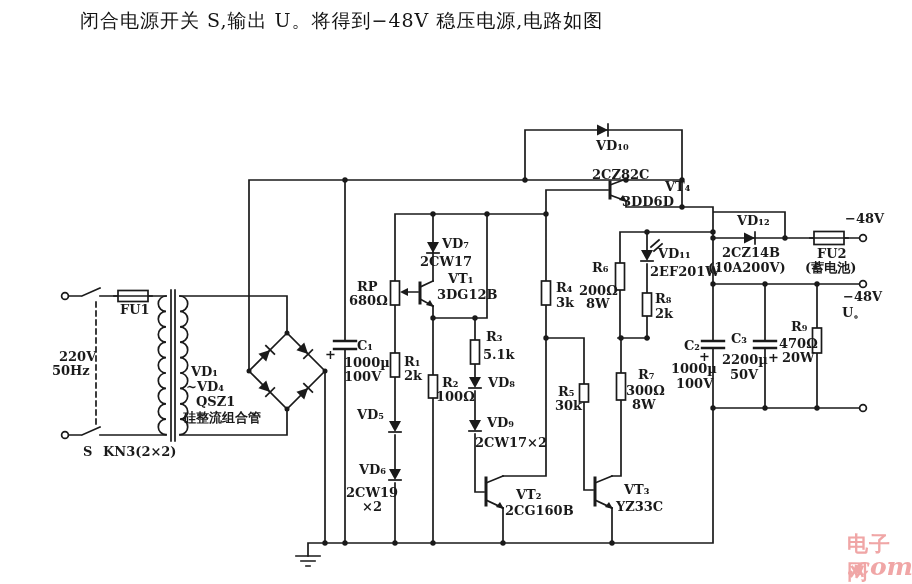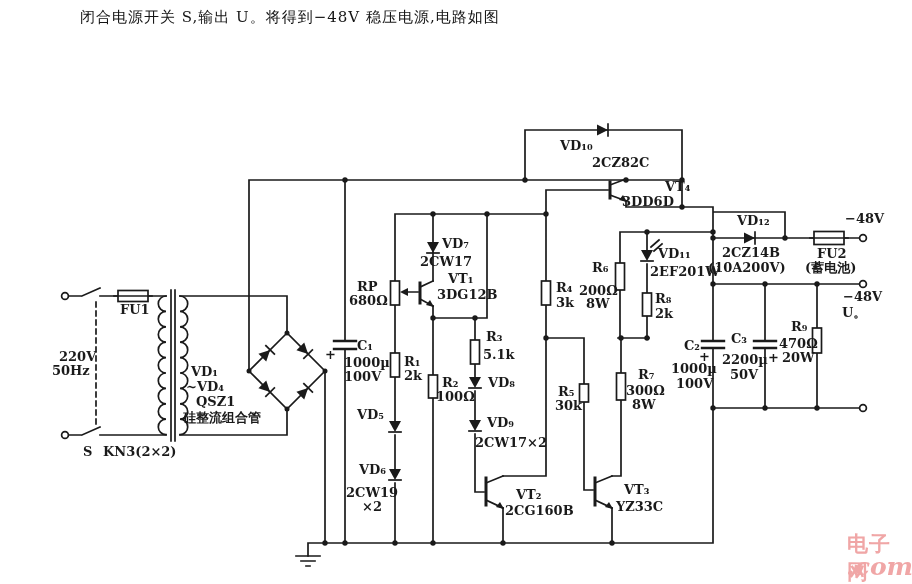--- a/index.html
+++ b/index.html
@@ -1,18 +1,18 @@
 <!DOCTYPE html>
 <html><head>
 <meta charset="utf-8">
 <style>
   html,body{margin:0;padding:0;background:#e8e8e8;}
   #page{position:relative;width:912px;height:584px;background:#ffffff;overflow:hidden;
         font-family:"DejaVu Serif",serif;}
-  .para{position:absolute;white-space:nowrap;font-size:15px;color:#141414;letter-spacing:1px;}
+  .para{position:absolute;white-space:nowrap;font-size:19px;color:#141414;letter-spacing:1px;}
   .lb{position:absolute;white-space:nowrap;font:bold 13px "DejaVu Serif",serif;
       color:#1a1a1a;line-height:1.05;}
   svg{position:absolute;left:0;top:0;}
   .wm{position:absolute;color:#f0a6a6;font-family:"DejaVu Sans",sans-serif;}
   .wm-brand{font-size:46px;font-weight:bold;letter-spacing:-2px;}
   .wm-site{font-size:21px;font-weight:bold;letter-spacing:1px;}
   .wm-com{font-size:25px;font-style:italic;font-weight:bold;font-family:"DejaVu Serif",serif;}
 </style>
 </head>
 <body>
@@ -249,22 +249,22 @@
 
   <span class="lb" style="left:592px;top:261px">R₆</span>
   <span class="lb" style="left:579px;top:284px">200Ω</span>
   <span class="lb" style="left:586px;top:297px">8W</span>
   <span class="lb" style="left:638px;top:368px">R₇</span>
   <span class="lb" style="left:626px;top:384px">300Ω</span>
   <span class="lb" style="left:632px;top:398px">8W</span>
   <span class="lb" style="left:655px;top:292px">R₈</span>
   <span class="lb" style="left:655px;top:307px">2k</span>
 
-  <span class="lb" style="left:560px;top:139px">VD₁₀</span>
-  <span class="lb" style="left:592px;top:156px">2CZ82C</span>
+  <span class="lb" style="left:596px;top:139px">VD₁₀</span>
+  <span class="lb" style="left:592px;top:168px">2CZ82C</span>
   <span class="lb" style="left:665px;top:180px">VT₄</span>
   <span class="lb" style="left:622px;top:195px">3DD6D</span>
 
   <span class="lb" style="left:658px;top:247px">VD₁₁</span>
   <span class="lb" style="left:650px;top:265px">2EF201W</span>
 
   <span class="lb" style="left:624px;top:483px">VT₃</span>
   <span class="lb" style="left:616px;top:500px">YZ33C</span>
 
   <span class="lb" style="left:737px;top:214px">VD₁₂</span>

